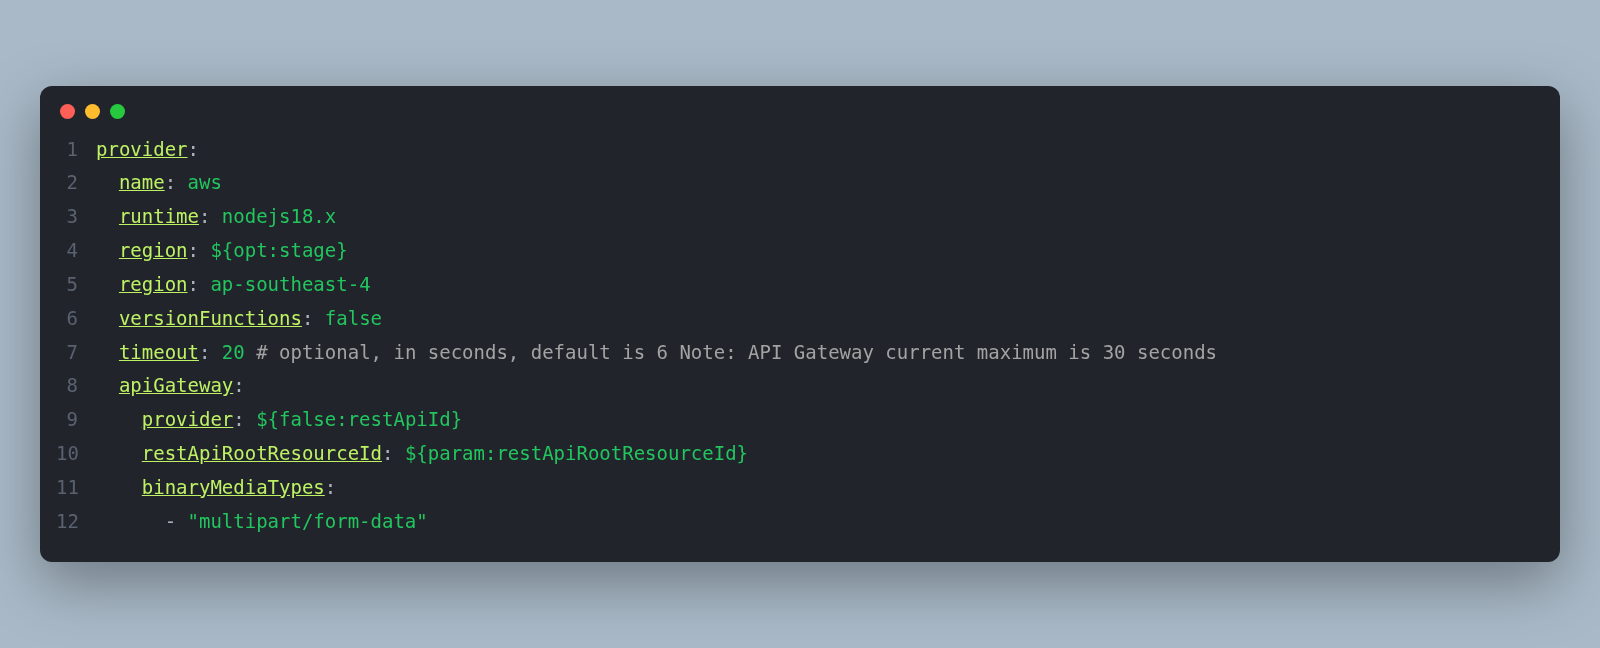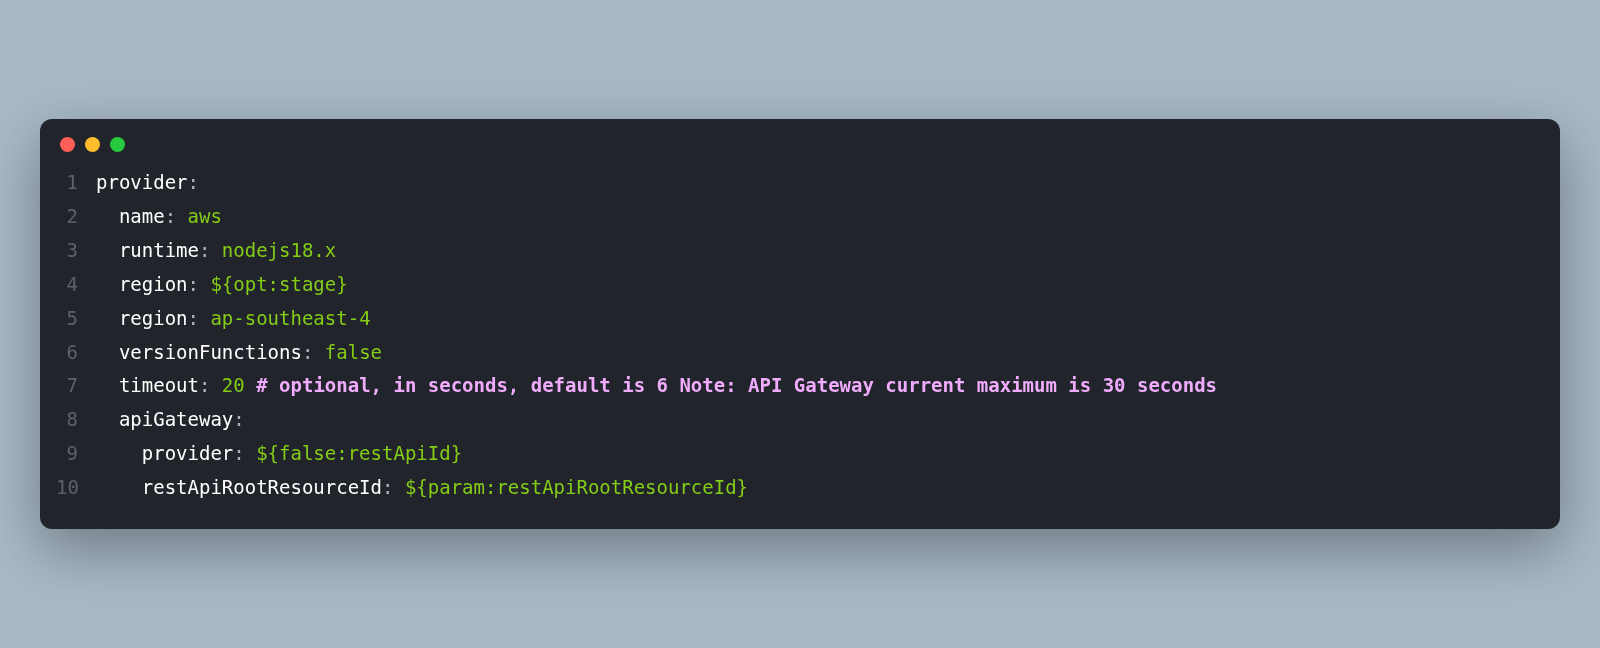--- a/index.html
+++ b/index.html
@@ -44,24 +44,24 @@
     }
     .lineno {
       color: #5a6270;
       width: 40px;
       text-align: right;
       flex-shrink: 0;
       user-select: none;
       padding-right: 18px;
     }
     .code { flex: 1; }
-    .tok-key { color: #ffffff; }
-    .tok-val { color: #84cc16; }
+    .tok-key { color: #bef264; text-decoration: underline; }
+    .tok-val { color: #22c55e; }
     .tok-punct { color: #abb2bf; }
-    .tok-comment { color: #f0abfc; font-weight: bold; }
+    .tok-comment { color: #a3a3a3; }
     .indent { display: inline-block; }
   </style>
 </head>
 <body>
 
 <div class="window">
   <div class="titlebar">
     <div class="dot red"></div>
     <div class="dot yellow"></div>
     <div class="dot green"></div>
@@ -111,16 +111,24 @@
     <div class="line">
       <span class="lineno">9</span>
       <span class="code"><span class="indent">    </span><span class="tok-key">provider</span><span class="tok-punct">: </span><span class="tok-val">${false:restApiId}</span></span>
     </div>
 
     <div class="line">
       <span class="lineno">10</span>
       <span class="code"><span class="indent">    </span><span class="tok-key">restApiRootResourceId</span><span class="tok-punct">: </span><span class="tok-val">${param:restApiRootResourceId}</span></span>
     </div>
 
+    <div class="line">
+      <span class="lineno">11</span>
+      <span class="code"><span class="indent">    </span><span class="tok-key">binaryMediaTypes</span><span class="tok-punct">:</span></span>
+    </div>
 
+    <div class="line">
+      <span class="lineno">12</span>
+      <span class="code"><span class="indent">      </span><span class="tok-punct">- </span><span class="tok-val">"multipart/form-data"</span></span>
+    </div>
 
   </div>
 </div>
 
 </body></html>

